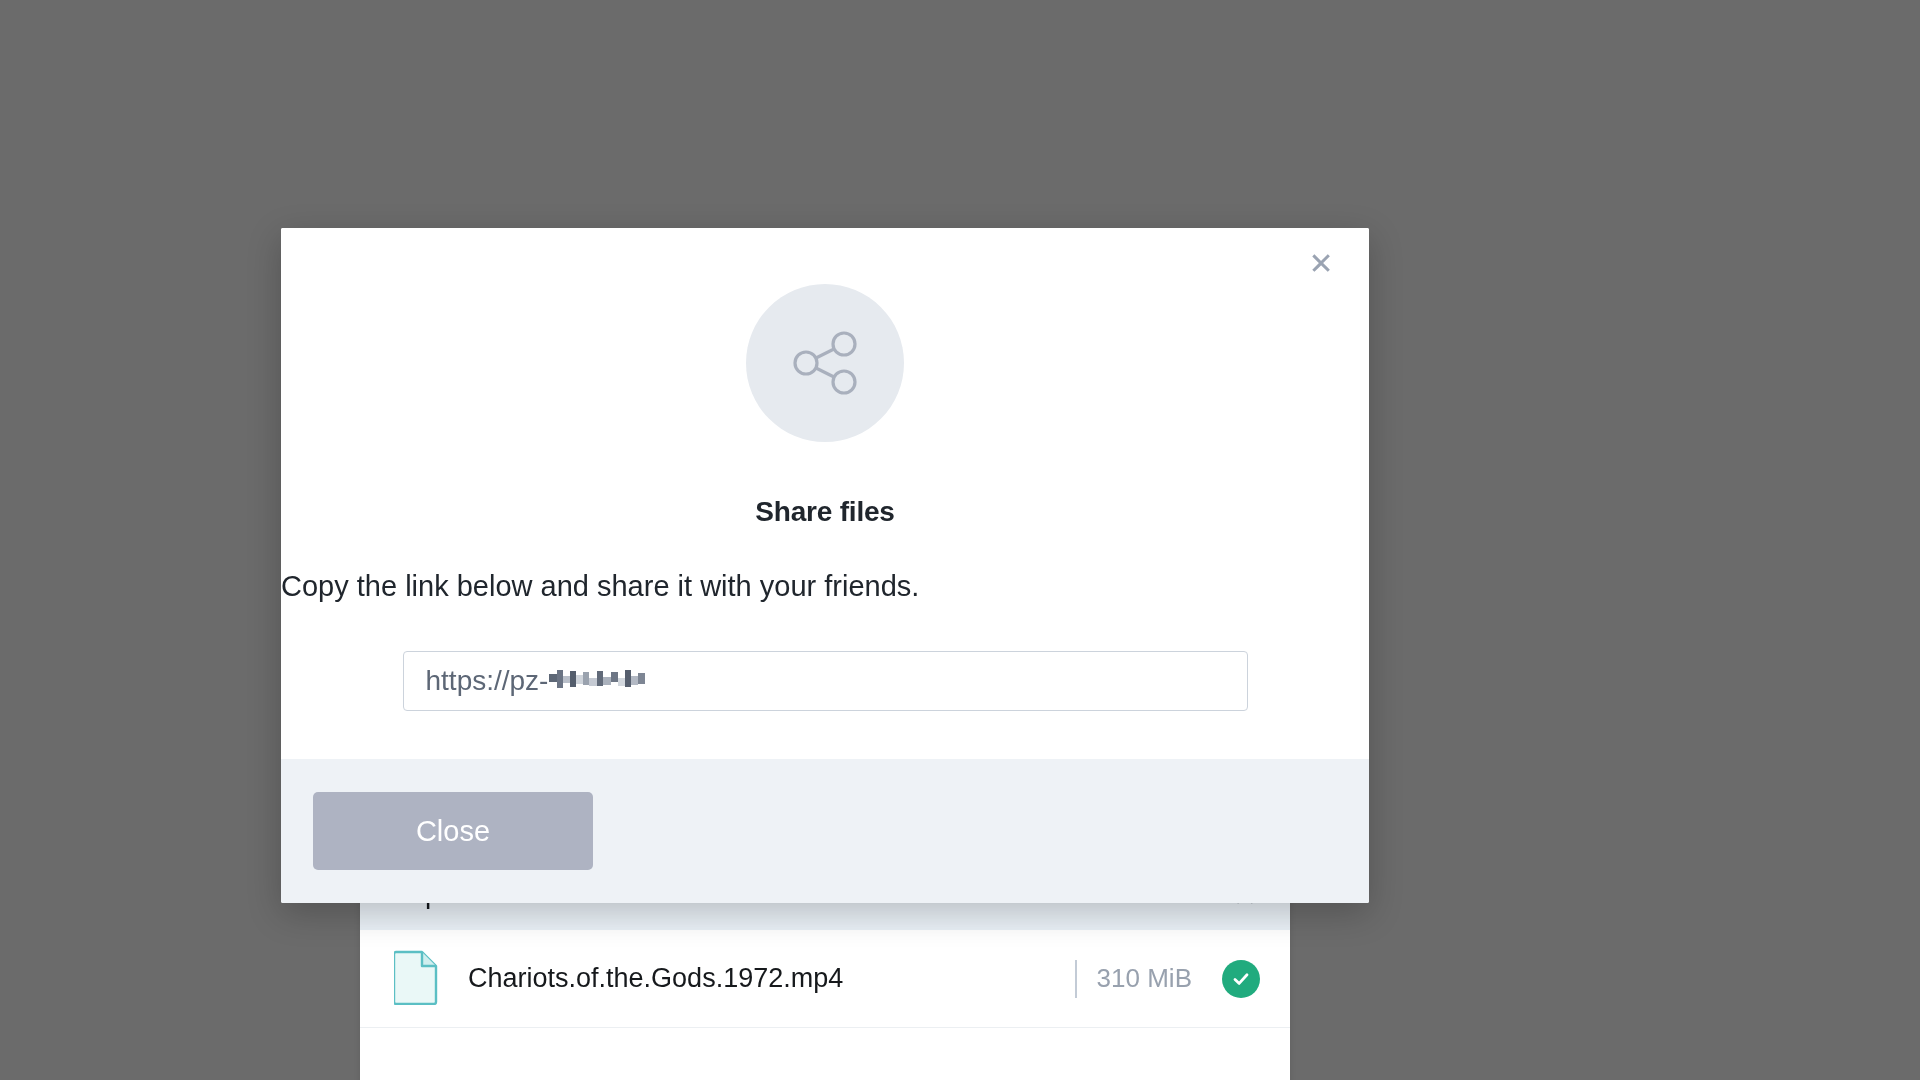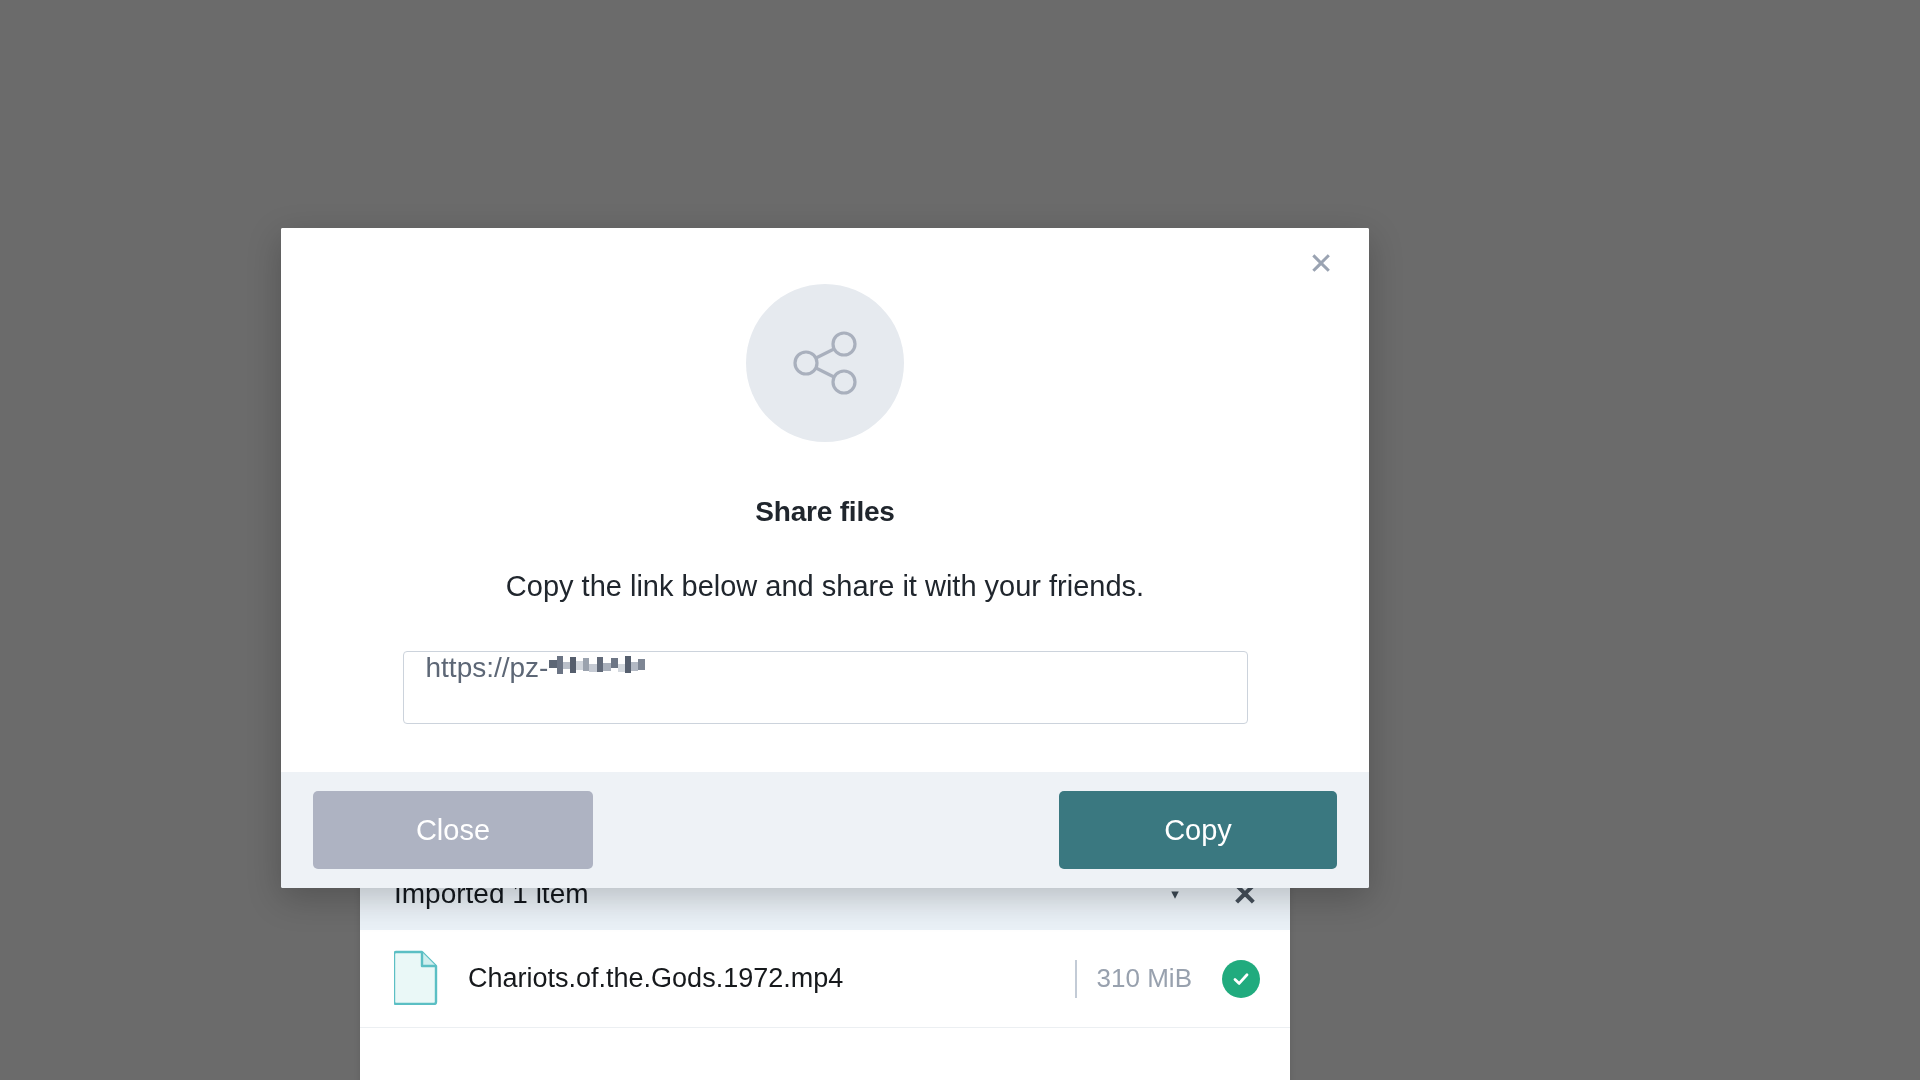--- a/index.html
+++ b/index.html
@@ -280,58 +280,57 @@
   }
   .modal-title {
     text-align: center;
     font-size: 28px;
     font-weight: bold;
     color: #20262d;
     margin-top: 54px;
     letter-spacing: -.2px;
   }
   .modal-desc {
-    text-align: center;
     font-size: 29px;
     color: #20262d;
     margin-top: 42px;
     font-weight: normal;
   }
   .url-field-wrap {
     margin: 48px auto 0 auto;
     width: 845px;
     position: relative;
   }
   .url-field {
     width: 100%;
-    height: 73px;
+    height: 60px;
     border: 1px solid #ccd3dc;
     border-radius: 4px;
     padding: 0 22px;
     font-size: 28px;
     color: #5d6776;
     font-family: inherit;
     background: #fff;
     outline: none;
     overflow: hidden;
     white-space: nowrap;
     display: flex;
-    align-items: flex-start;
+    align-items: center;
   }
   .url-pre, .url-post { flex: 0 0 auto; }
   .url-redacted {
     display: inline-flex;
     align-items: center;
     height: 30px;
     margin: 0 1px;
     flex: 0 0 auto;
   }
   .modal-footer {
     background: #eef2f6;
-    height: 116px;
+    height: 144px;
     display: flex;
     align-items: center;
     justify-content: space-between;
     padding: 8px 32px;
   }
   .btn {
     height: 78px;
     border: none;
     border-radius: 5px;
     font-size: 29px;
@@ -458,15 +457,14 @@
             <rect x="82" y="10" width="7" height="9" fill="#b3b9c4"></rect>
             <rect x="89" y="7" width="7" height="11" fill="#7e8694"></rect>
           </svg>
         </span>
       </div>
     </div>
   </div>
 
   <div class="modal-footer">
     <button class="btn btn-close">Close</button>
-    <button class="btn btn-copy">Copy</button>
   </div>
 </div>
 
 </body></html>

